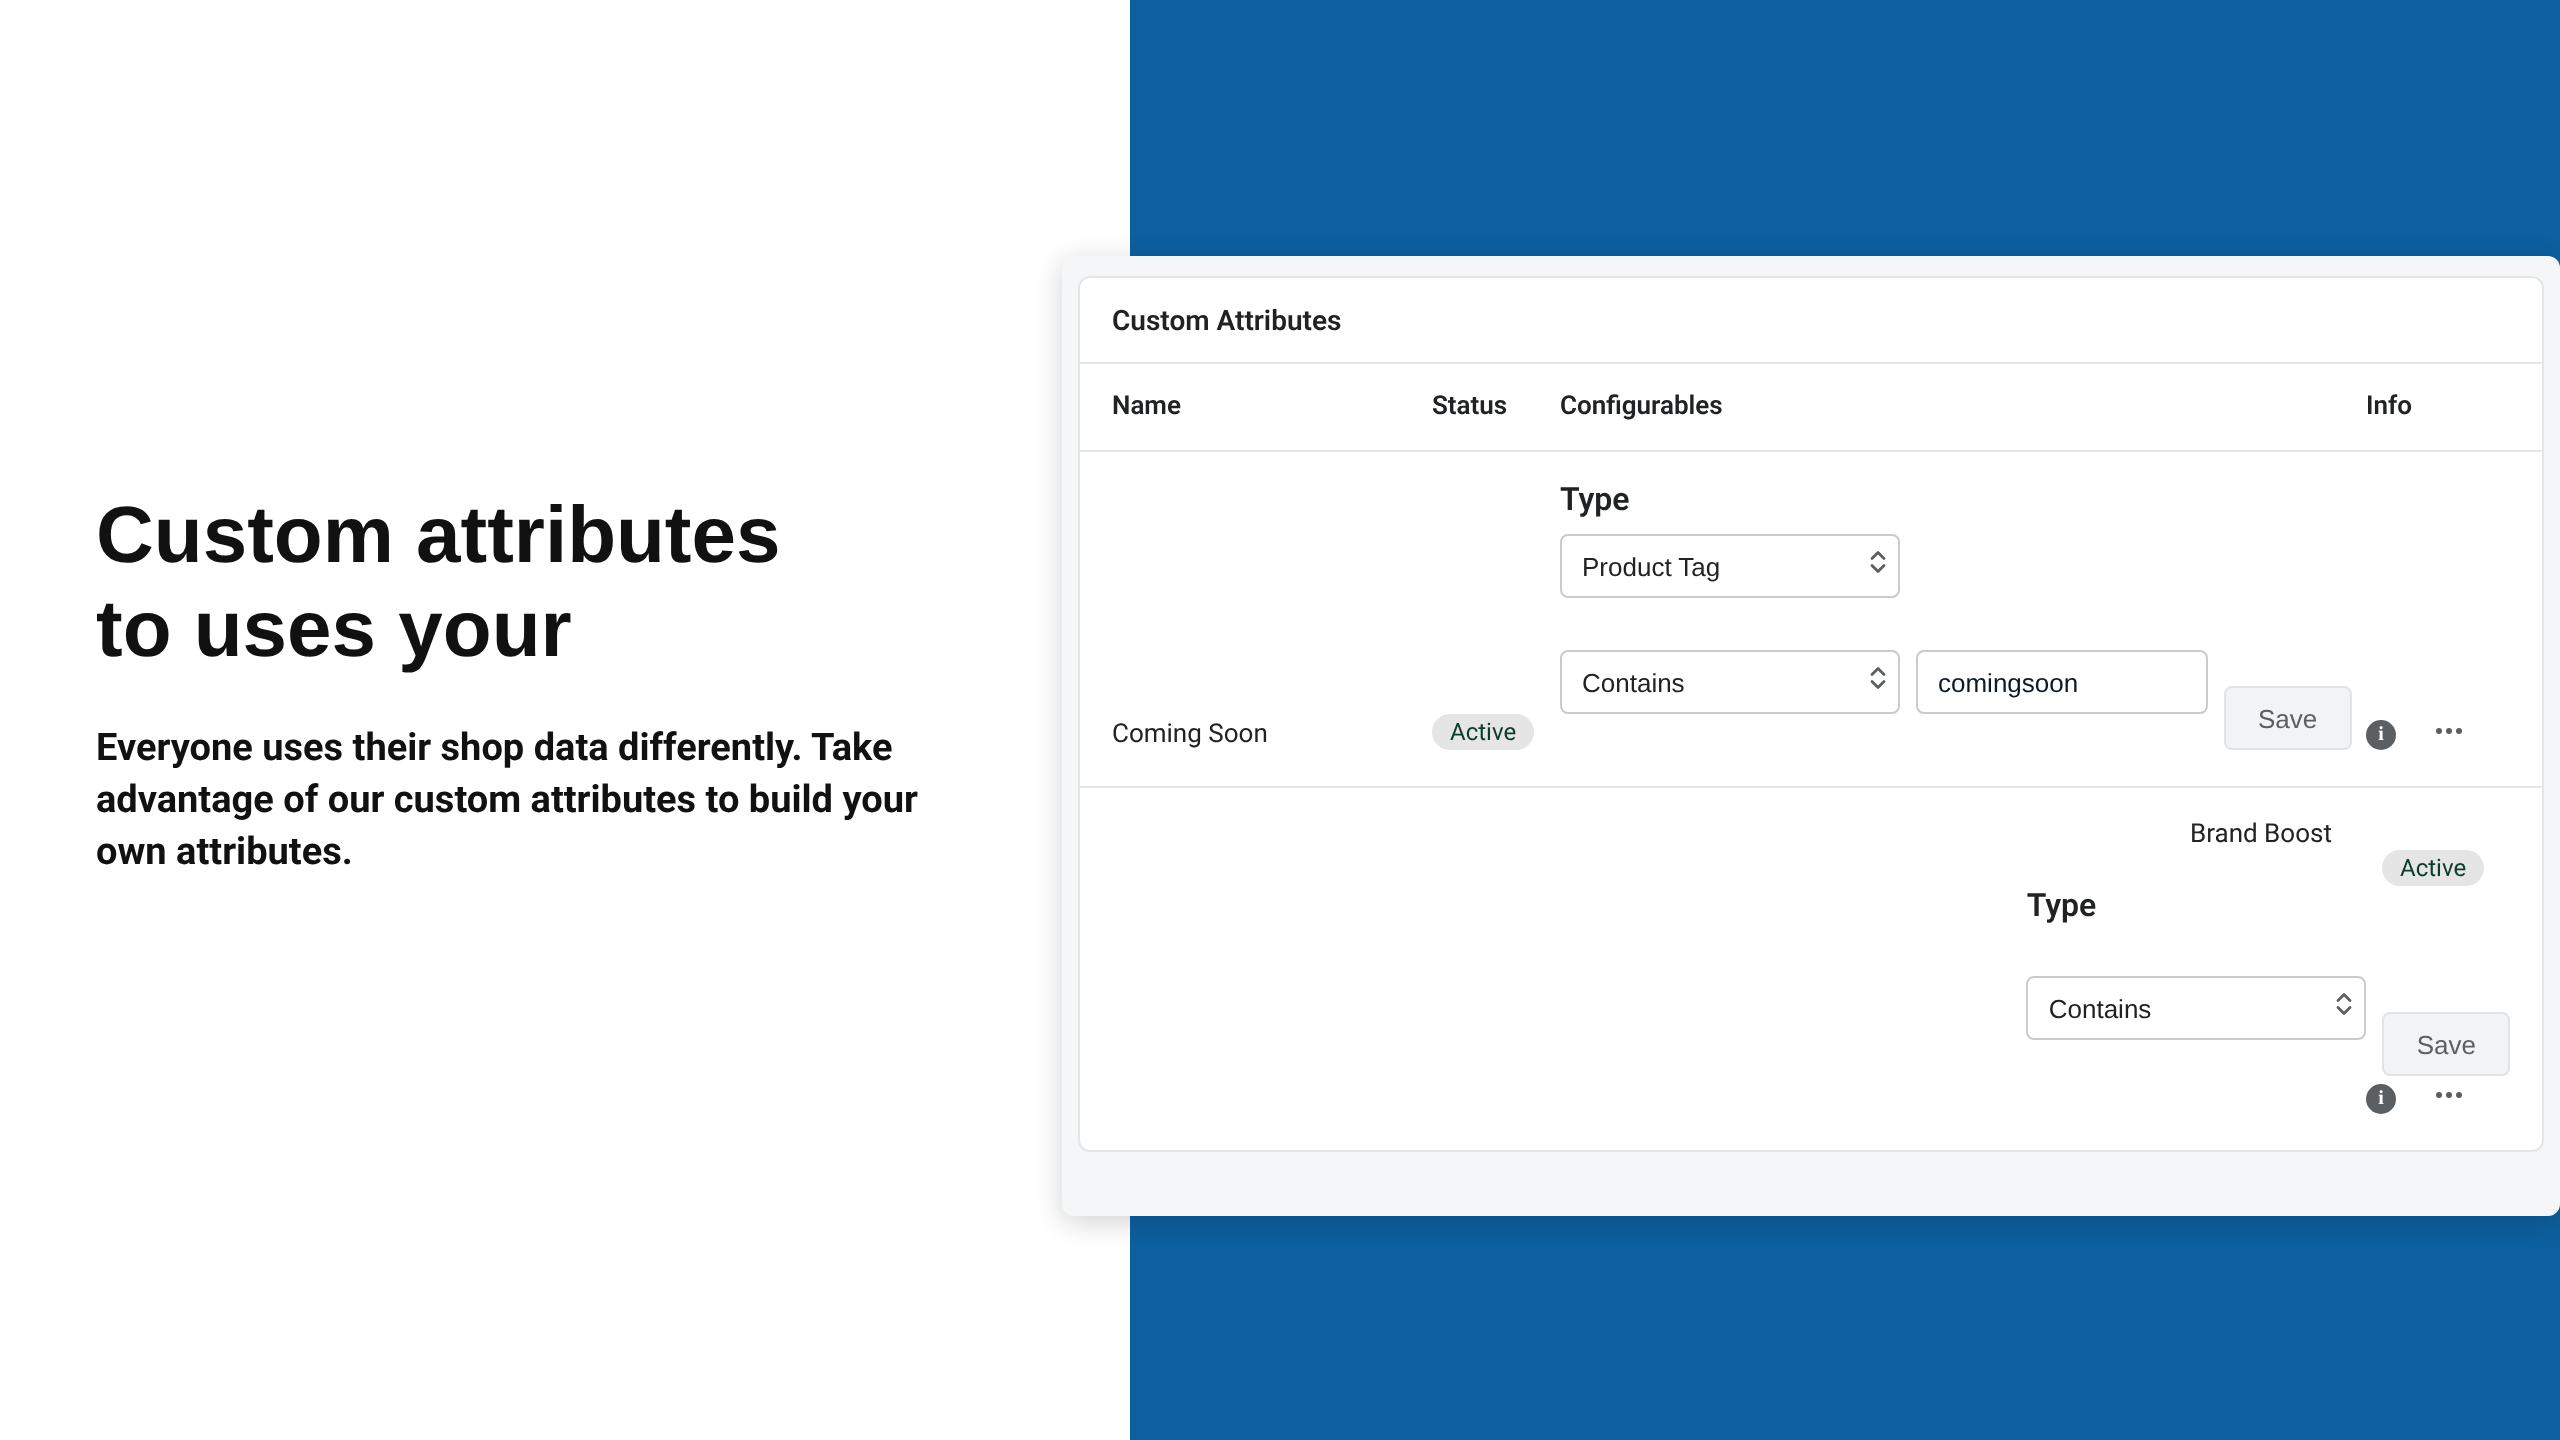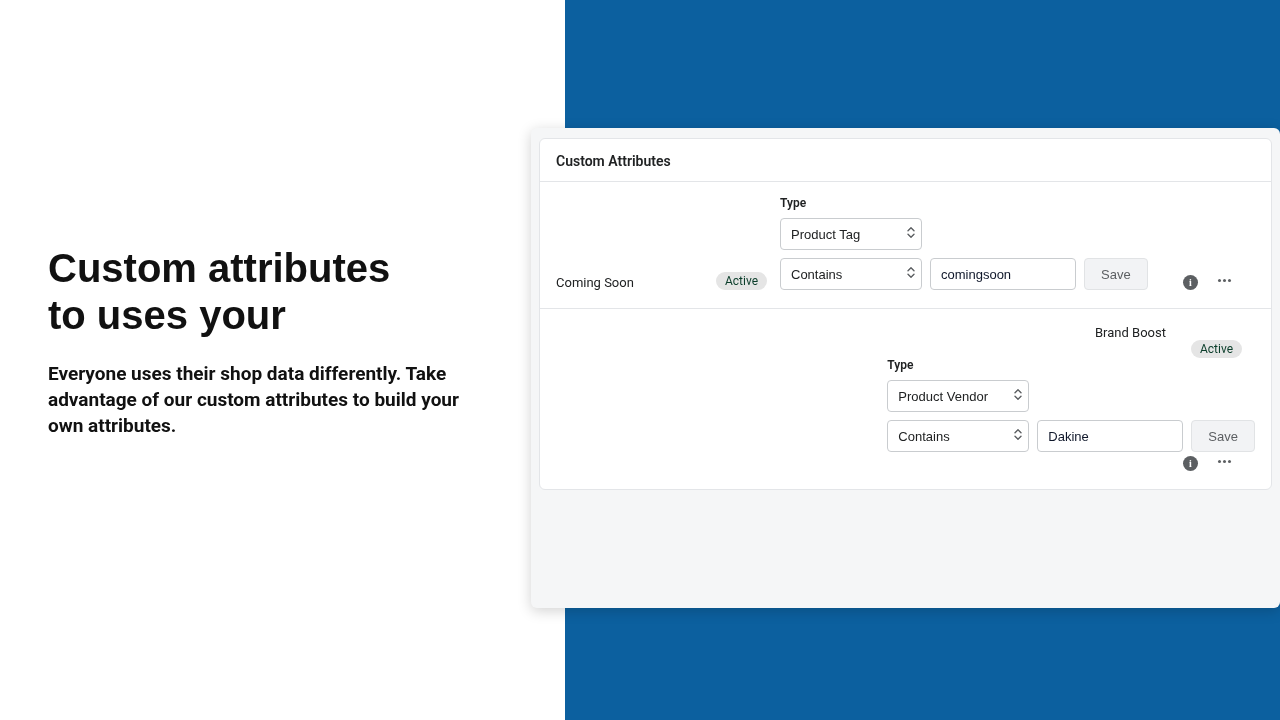--- a/index.html
+++ b/index.html
@@ -86,36 +86,36 @@
   .badge {
     display: inline-block;
     background: #e5e5e5;
     color: #0a3d2a;
     font-size: 12px;
     padding: 2px 9px;
     border-radius: 10px;
     font-weight: 400;
   }
   .config-block { flex: 1; }
-  .config-label { font-size: 12px; font-weight: 600; margin-bottom: 8px; display:block; }
+  .config-label { font-size: 16px; font-weight: 600; margin-bottom: 8px; display:block; }
   .select-wrap {
     position: relative;
     display: inline-block;
     vertical-align: top;
   }
   .select {
     appearance: none;
     -webkit-appearance: none;
     background: #fff;
     border: 1px solid #c9cccf;
     border-radius: 4px;
     padding: 6px 26px 6px 10px;
     font-size: 13px;
     color: #202223;
-    width: 142px;
+    width: 170px;
     height: 32px;
     cursor: pointer;
   }
   .select-caret {
     position: absolute;
     right: 7px;
     top: 50%;
     transform: translateY(-50%);
     pointer-events: none;
   }
@@ -132,20 +132,21 @@
   }
   .btn-save {
     background: #f2f3f5;
     border: 1px solid #e1e3e5;
     border-radius: 4px;
     padding: 6px 16px;
     font-size: 13px;
     color: #5c5f62;
     height: 32px;
     cursor: pointer;
+    margin-top: 36px;
   }
   .form-row { display:flex; gap:8px; align-items:center; }
   .form-row + .form-row { margin-top: 8px; }
   .info-cell {
     width: 72px;
     display: flex;
     align-items: flex-start;
     gap: 18px;
     padding-top: 4px;
     justify-content: flex-start;
@@ -186,20 +187,26 @@
     <span>Custom attributes</span><br>
     <span>to uses your</span><br>
   </h1>
   <p>Everyone uses their shop data differently. Take advantage of our custom attributes to build your own attributes.</p>
 </div>
 
 <div class="panel">
   <div class="card">
     <div class="card-header">Custom Attributes</div>
 
+    <div class="thead">
+      <div class="col-name">Name</div>
+      <div class="col-status">Status</div>
+      <div class="col-config">Configurables</div>
+      <div class="col-info">Info</div>
+    </div>
 
     <div class="row">
       <div class="col-name">Coming Soon</div>
       <div class="col-status">
         <span class="badge">Active</span>
       </div>
       <div class="config-block">
         <span class="config-label">Type</span>
         <div class="form-row">
           <div class="select-wrap">
@@ -241,41 +248,28 @@
     <div class="row">
       <div class="col-name">Brand Boost</div>
       <div class="col-status">
         <span class="badge">Active</span>
       </div>
       <div class="config-block">
         <span class="config-label">Type</span>
         <div class="form-row">
           <div class="select-wrap">
             <select class="select">
-              <option>Product Vendor</option>
-            </select>
-            <span class="select-caret">
-              <svg class="caret-svg" viewBox="0 0 8 12">
-                  <path d="M1 4.2 4 1.2l3 3M1 7.8l3 3 3-3" fill="none" stroke="#5c5f62" stroke-width="1.4" stroke-linecap="round" stroke-linejoin="round"></path>
-                </svg>
-            </span>
-          </div>
-        </div>
-        <div class="form-row">
-          <div class="select-wrap">
-            <select class="select">
               <option>Contains</option>
             </select>
             <span class="select-caret">
               <svg class="caret-svg" viewBox="0 0 8 12">
                   <path d="M1 4.2 4 1.2l3 3M1 7.8l3 3 3-3" fill="none" stroke="#5c5f62" stroke-width="1.4" stroke-linecap="round" stroke-linejoin="round"></path>
                 </svg>
             </span>
           </div>
-          <input class="input" value="Dakine" style="">
           <button class="btn-save">Save</button>
         </div>
       </div>
       <div class="info-cell">
         <span class="info-icon">i</span>
         <span class="more-icon">
             <span></span>
             <span></span>
             <span></span>
           </span>

